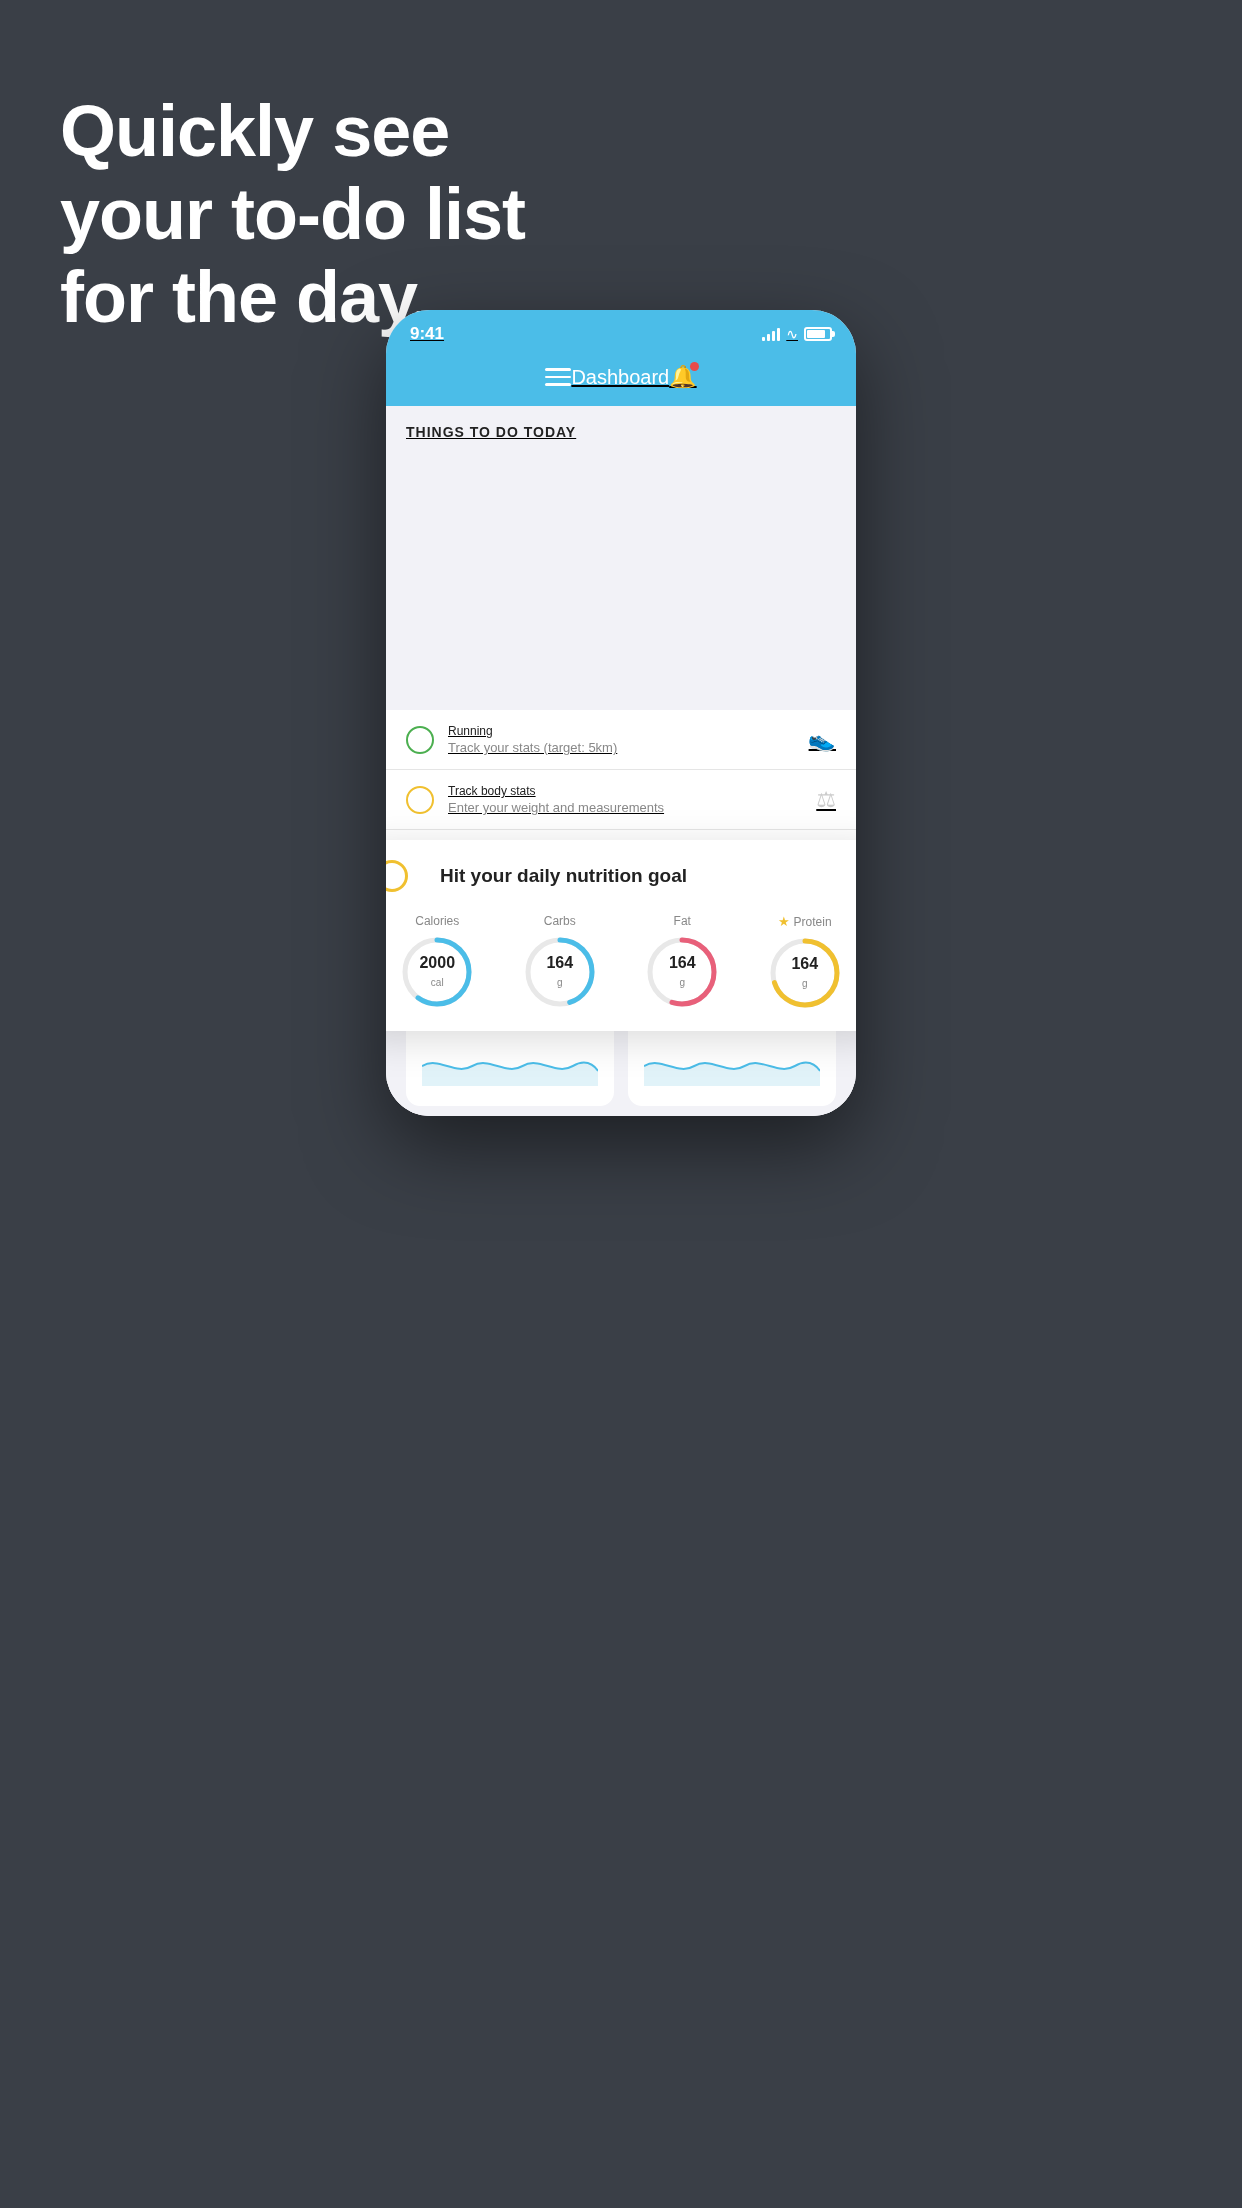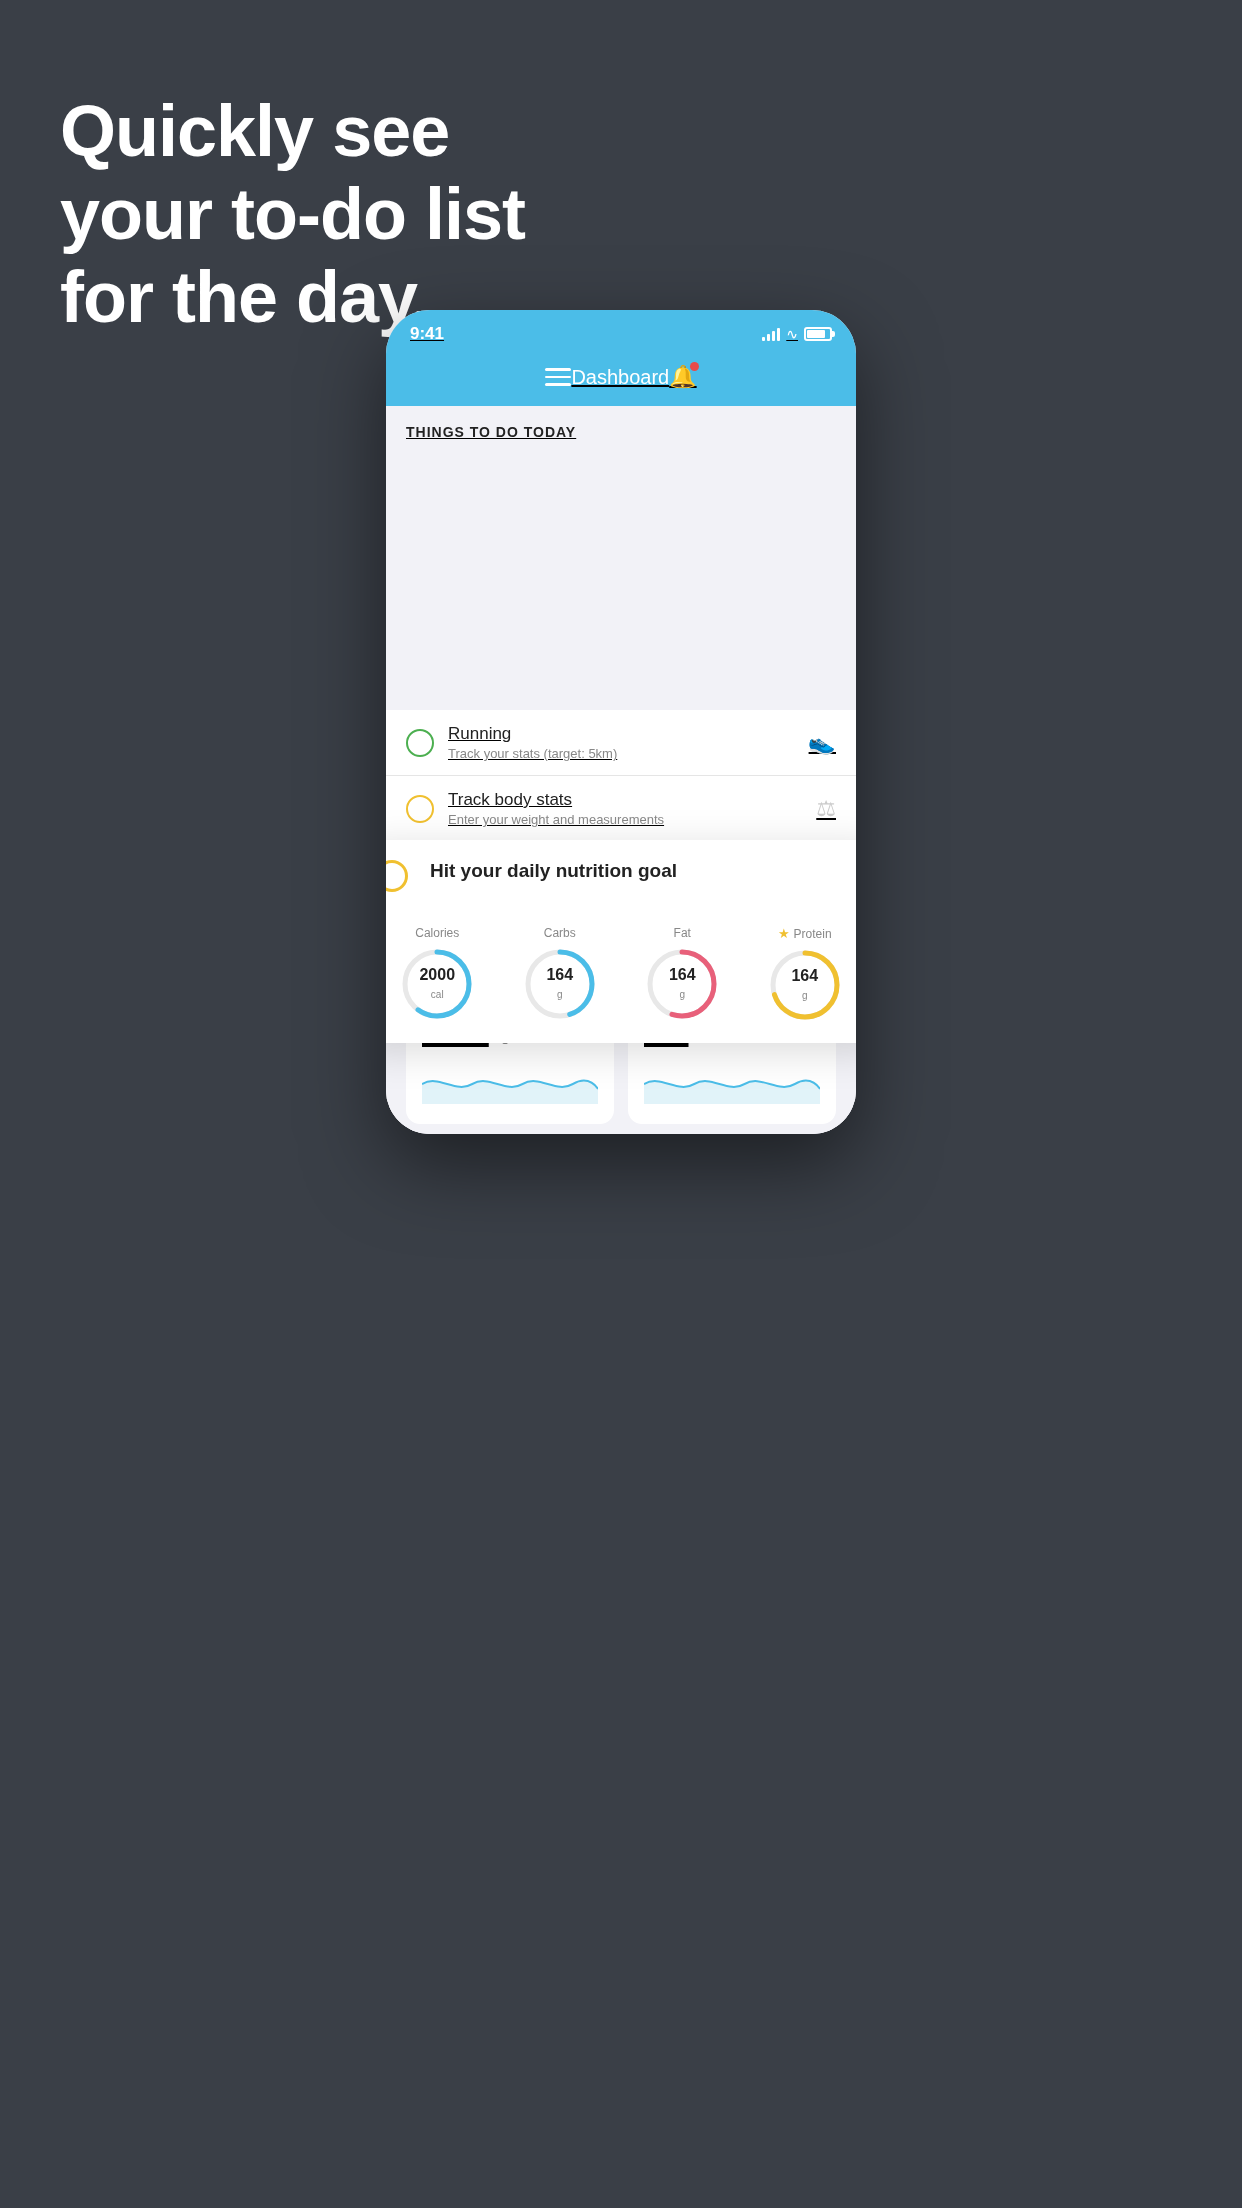--- a/index.html
+++ b/index.html
@@ -182,23 +182,23 @@
       right: -30px;
       background: #fff;
       border-radius: 16px;
       padding: 20px;
       box-shadow: 0 8px 40px rgba(0,0,0,0.15);
       z-index: 10;
     }
 
     .card-title-row {
       display: flex;
-      align-items: flex-start;
-      gap: 22px;
-      margin-bottom: 34px;
+      align-items: center;
+      gap: 32px;
+      margin-bottom: 22px;
     }
 
     .circle-check {
       width: 32px;
       height: 32px;
       border-radius: 50%;
       border: 3px solid #f0c030;
       flex-shrink: 0;
     }
 
@@ -288,21 +288,21 @@
     }
 
     .todo-circle.green { border-color: #4caf50; }
     .todo-circle.yellow { border-color: #f0c030; }
 
     .todo-text-block {
       flex: 1;
     }
 
     .todo-title {
-      font-size: 17px;
+      font-size: 12px;
       font-weight: 500;
       color: #222;
     }
 
     .todo-sub {
       font-size: 13px;
       color: #888;
       margin-top: 2px;
     }
 

